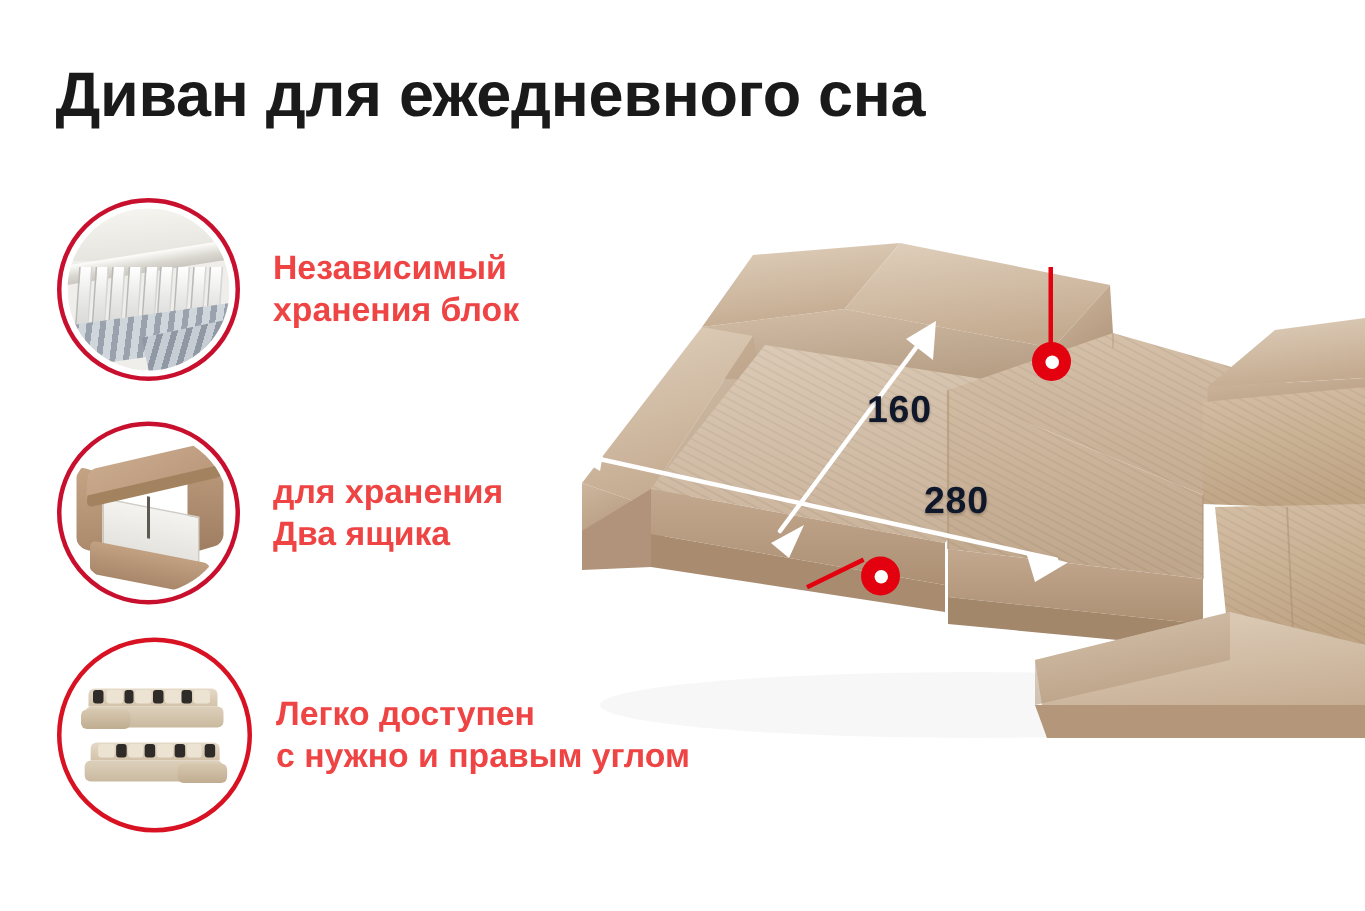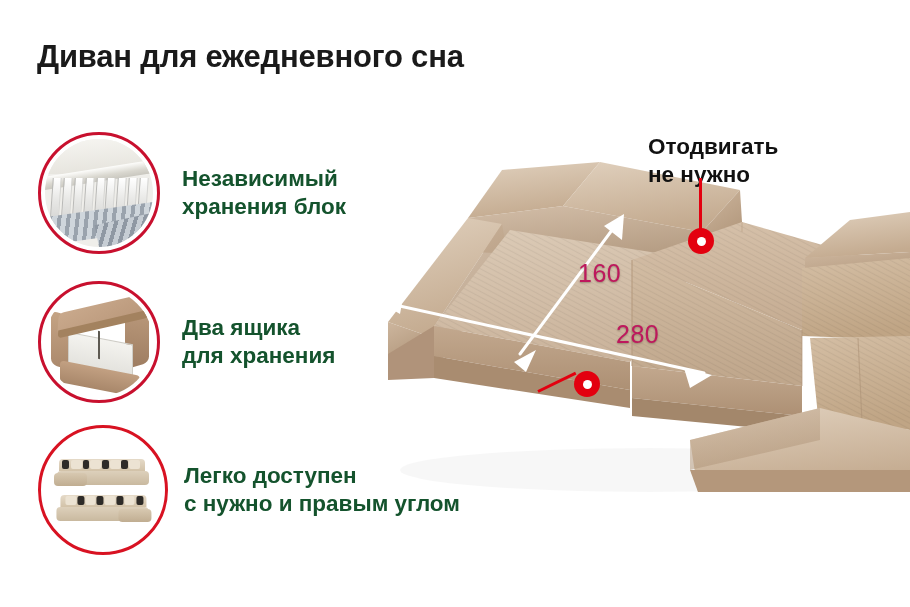--- a/index.html
+++ b/index.html
@@ -19,21 +19,21 @@
     height: 607px;
     background: #ffffff;
     overflow: hidden;
   }
 
   
   .page-title {
     position: absolute;
     left: 37px;
     top: 39px;
-    font-size: 31px;
+    font-size: 42px;
     font-weight: bold;
     color: #1a1a1a;
     letter-spacing: -0.2px;
     white-space: nowrap;
   }
 
   
   .feature {
     position: absolute;
     display: flex;
@@ -63,21 +63,21 @@
     inset: 4px;
     border-radius: 50%;
     overflow: hidden;
   }
 
   .feature-text {
     margin-left: 22px;
     font-size: 22.5px;
     font-weight: bold;
     line-height: 1.26;
-    color: #14532d;
+    color: #ef4444;
     white-space: nowrap;
   }
   .feature-3 .feature-text { margin-left: 16px; }
 
   
   .spring-scene { position: absolute; inset: 0; background: #efeeea; }
   .spring-top-panel {
     position: absolute; left: -6%; top: 0; width: 112%; height: 32%;
     background: linear-gradient(175deg, #f7f6f2 0%, #e3e1da 100%);
   }
@@ -185,23 +185,23 @@
     left: 350px;
     top: 140px;
     width: 560px;
     height: 360px;
   }
   .sofa-svg { display: block; width: 100%; height: 100%; }
 
   
   .dim-label {
     position: absolute;
-    color: #be185d;
+    color: #0f172a;
     font-size: 25px;
-    font-weight: normal;
+    font-weight: bold;
     letter-spacing: 0.5px;
     text-shadow: 0 1px 2px rgba(90,70,55,0.45);
     font-family: "Liberation Sans", sans-serif;
   }
   .dim-160 { left: 578px; top: 259px; }
   .dim-236 { left: 616px; top: 320px; }
 
   
   .callout-text {
     position: absolute;
@@ -357,24 +357,20 @@
         <polygon points="164,222 186,210 176,232"></polygon>
 
         <polygon points="274,74 272,100 254,86"></polygon>
       </g>
     </svg>
   </div>
 
   <div class="dim-label dim-160">160</div>
   <div class="dim-label dim-236">280</div>
 
-  <div class="callout-text callout-1">
-    <div>Отодвигать</div>
-    <div>не нужно</div>
-  </div>
   <div class="leader leader-1"></div>
   <div class="marker marker-1"></div>
 
   <div class="leader leader-2"></div>
   <div class="marker marker-2"></div>
 
   <div class="feature feature-1">
     <div class="feature-badge">
       <div class="badge-clip">
         <div class="spring-scene">
@@ -408,22 +404,22 @@
           <div class="box-right-arm"></div>
           <div class="box-interior"></div>
           <div class="box-divider"></div>
           <div class="box-front"></div>
           <div class="box-lid"></div>
           <div class="box-lid-edge"></div>
         </div>
       </div>
     </div>
     <div class="feature-text">
+      <div>для хранения</div>
       <div>Два ящика</div>
-      <div>для хранения</div>
     </div>
   </div>
 
   <div class="feature feature-3">
     <div class="feature-badge">
       <div class="badge-clip">
         <div class="corner-scene">
           <div class="mini-sofa top">
             <div class="ms-back"></div>
             <div class="ms-pillow dark" style="left:8%;"></div>

